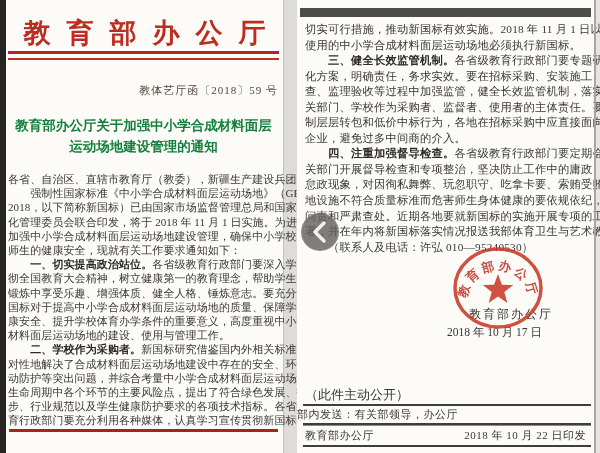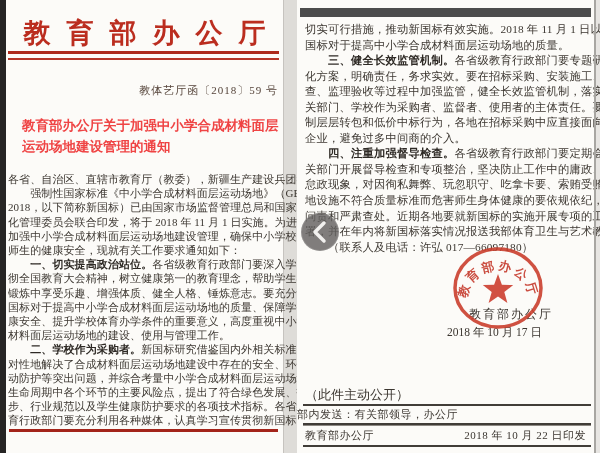--- a/index.html
+++ b/index.html
@@ -10,22 +10,22 @@
   
   .page-l{position:absolute;left:0;top:0;width:283px;height:453px;background:#fcfbf8;
           border-right:1px solid #c6c3bf;}
   .spine{position:absolute;left:0;top:0;width:6px;height:453px;background:#262524;}
   .agency{position:absolute;left:6px;right:0;top:15px;text-align:center;
           font-size:27px;font-weight:bold;color:#bb2d1f;letter-spacing:16px;text-indent:16px;
           white-space:nowrap;}
   .redline-a{position:absolute;left:8px;right:4px;top:51px;height:3px;background:#ad2a1c;}
   .redline-b{position:absolute;left:8px;right:4px;top:58px;height:2px;background:#b43527;}
   .docnum{position:absolute;right:5px;top:83px;font-size:11px;color:#55443a;letter-spacing:1px;}
-  .doctitle{position:absolute;left:22px;right:2px;top:115px;text-align:left;
-            font-size:13.5px;font-weight:bold;color:#ef4444;line-height:21px;}
+  .doctitle{position:absolute;left:6px;right:2px;top:115px;text-align:center;
+            font-size:13.5px;font-weight:bold;color:#15803d;line-height:21px;}
   .lbody{position:absolute;left:8px;top:172px;width:272px;}
   .redbottom{position:absolute;left:9px;right:5px;top:429px;height:3px;background:#a3241a;}
 
   
   .page-r{position:absolute;left:297px;top:0;width:297px;height:453px;background:#fcfbf8;}
   .redge{position:absolute;left:594px;top:0;width:2px;height:453px;background:#a8a6a2;}
   .graybar{position:absolute;left:3px;top:8px;width:291px;height:9px;background:#4c4c4c;}
   .rbody{position:absolute;left:8px;top:22px;width:284px;}
 
   .tline{white-space:nowrap;color:#3c3731;}
@@ -88,34 +88,34 @@
         <div class="tline">步、行业规范以及学生健康防护要求的各项技术指标。各省级教</div>
         <div class="tline">育行政部门要充分利用各种媒体，认真学习宣传贯彻新国标，采取</div>
       </div>
     <div class="redbottom"></div>
   </div>
 
   <div class="page-r">
     <div class="graybar"></div>
     <div class="rbody">
         <div class="tline">切实可行措施，推动新国标有效实施。2018 年 11 月 1 日以后交付</div>
-        <div class="tline">国标对于提高中小学合成材料面层运动场地的质量。</div>
+        <div class="tline">使用的中小学合成材料面层运动场地必须执行新国标。</div>
         <div class="tline"><span class="b">　　三、健全长效监管机制。</span><span>各省级教育行政部门要专题研究，细</span></div>
         <div class="tline">化方案，明确责任，务求实效。要在招标采购、安装施工、质量检</div>
         <div class="tline">查、监理验收等过程中加强监管，健全长效监管机制，落实政府有</div>
         <div class="tline">关部门、学校作为采购者、监督者、使用者的主体责任。要着重遏</div>
         <div class="tline">制层层转包和低价中标行为，各地在招标采购中应直接面向施工</div>
         <div class="tline">企业，避免过多中间商的介入。</div>
         <div class="tline"><span class="b">　　四、注重加强督导检查。</span><span>各省级教育行政部门要定期会同有</span></div>
         <div class="tline">关部门开展督导检查和专项整治，坚决防止工作中的庸政、懒政、</div>
         <div class="tline">怠政现象，对因徇私舞弊、玩忽职守、吃拿卡要、索贿受贿等造成场</div>
         <div class="tline">地设施不符合质量标准而危害师生身体健康的要依规依纪，予以</div>
         <div class="tline">问责和严肃查处。近期各地要就新国标的实施开展专项的工作部</div>
         <div class="tline">署，并在年内将新国标落实情况报送我部体育卫生与艺术教育司。</div>
-        <div class="tline">　　（联系人及电话：许弘 017—66097180）</div>
+        <div class="tline">　　（联系人及电话：许弘 010—95240530）</div>
       </div>
 
     <div class="signature">教育部办公厅</div>
     <div class="signdate">2018 年 10 月 17 日</div>
 
     <svg class="seal" width="92" height="84" viewBox="0 0 92 84">
       <defs>
         <path id="sealArc" d="M 15 53 A 31 29 0 1 1 77 53" fill="none"></path>
       </defs>
       <ellipse cx="46" cy="42" rx="43" ry="39" fill="none" stroke="#c93a28" stroke-width="3.5"></ellipse>

